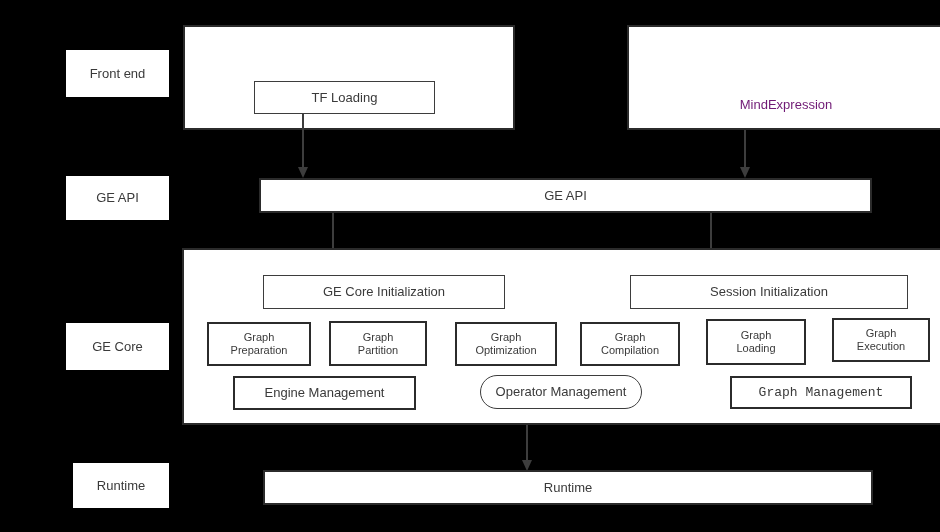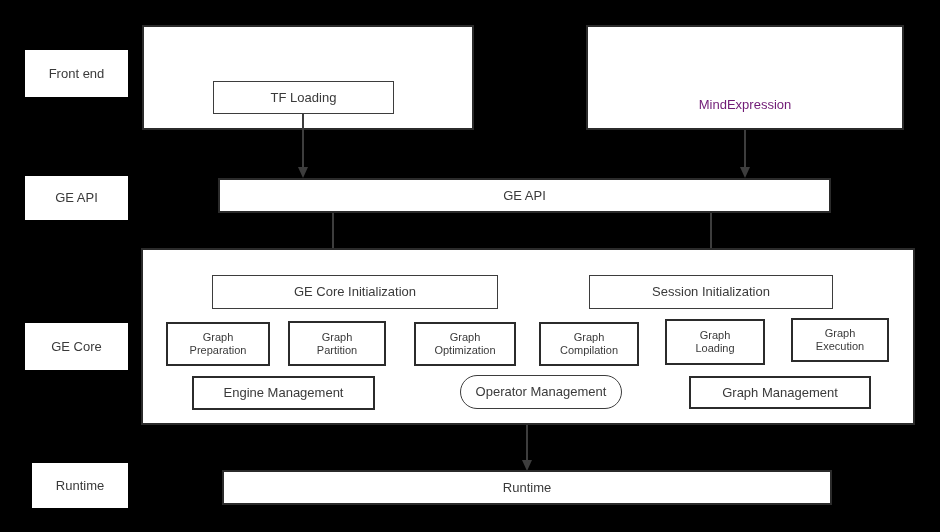--- a/index.html
+++ b/index.html
@@ -22,20 +22,21 @@
     position: absolute;
     box-sizing: border-box;
     background: #ffffff;
     color: #3a3a3a;
     display: flex;
     align-items: center;
     justify-content: center;
     text-align: center;
     line-height: 1.18;
     white-space: pre-line;
+    margin-left: 41px;
   }
   .bordered {
     border: 2px solid #2b2b2b;
   }
   .thin {
     border: 1.5px solid #3d3d3d;
   }
   
   .layer-label {
     font-size: 13px;
@@ -129,39 +130,39 @@
     <div class="head" style="top:51px;"></div>
   </div>
 
   <div class="arrow" style="left:711px; top:213px; height:62px;">
     <div class="shaft" style="height:51px;"></div>
     <div class="head" style="top:51px;"></div>
   </div>
 
   <div class="node bordered" style="left:141px; top:248px; width:774px; height:177px; background:#ffffff;"></div>
 
-  <div class="node thin init" style="left:212px; top:275px; width:286px; height:34px;">GE Core Initialization</div>
-  <div class="node thin init" style="left:589px; top:275px; width:244px; height:34px;">Session Initialization</div>
+  <div class="node thin init" style="left:222px; top:275px; width:242px; height:34px;">GE Core Initialization</div>
+  <div class="node thin init" style="left:589px; top:275px; width:278px; height:34px;">Session Initialization</div>
 
   <div class="node bordered unit" style="left:166px; top:322px; width:104px; height:44px;">Graph
 Preparation</div>
   <div class="node bordered unit" style="left:288px; top:321px; width:98px; height:45px;">Graph
 Partition</div>
   <div class="node bordered unit" style="left:414px; top:322px; width:102px; height:44px;">Graph
 Optimization</div>
   <div class="node bordered unit" style="left:539px; top:322px; width:100px; height:44px;">Graph
 Compilation</div>
   <div class="node bordered unit" style="left:665px; top:319px; width:100px; height:46px;">Graph
 Loading</div>
   <div class="node bordered unit" style="left:791px; top:318px; width:98px; height:44px;">Graph
 Execution</div>
 
   <div class="node bordered mgmt" style="left:192px; top:376px; width:183px; height:34px;">Engine Management</div>
-  <div class="node thin mgmt" style="left:460px; top:375px; width:162px; height:34px;border-radius:17px;">Operator Management</div>
-  <div class="node bordered mgmt" style="left:689px; top:376px; width:182px; height:33px;">Graph Management</div>
+  <div class="node thin mgmt" style="left:439px; top:375px; width:162px; height:34px;border-radius:17px;">Operator Management</div>
+  <div class="node bordered mgmt" style="left:689px; top:376px; width:182px; height:33px;font-family:Liberation Mono, monospace;">Graph Management</div>
 
   <div class="arrow" style="left:527px; top:425px; height:46px;">
     <div class="shaft" style="height:35px;"></div>
     <div class="head" style="top:35px;"></div>
   </div>
 
   <div class="node bordered bar" style="left:222px; top:470px; width:610px; height:35px;">Runtime</div>
 
 </div>
 

